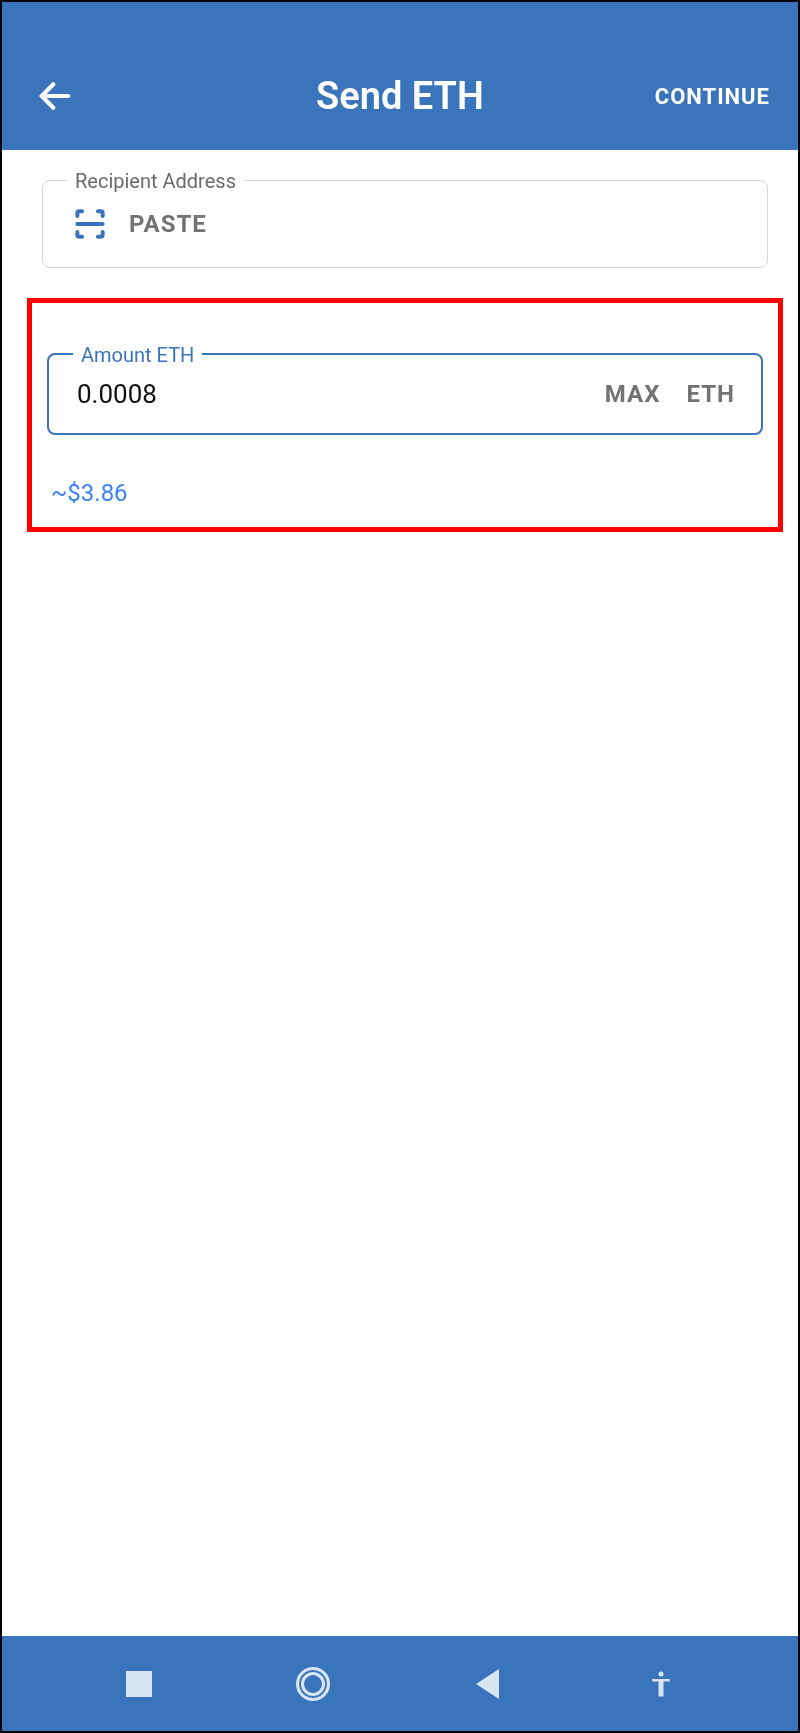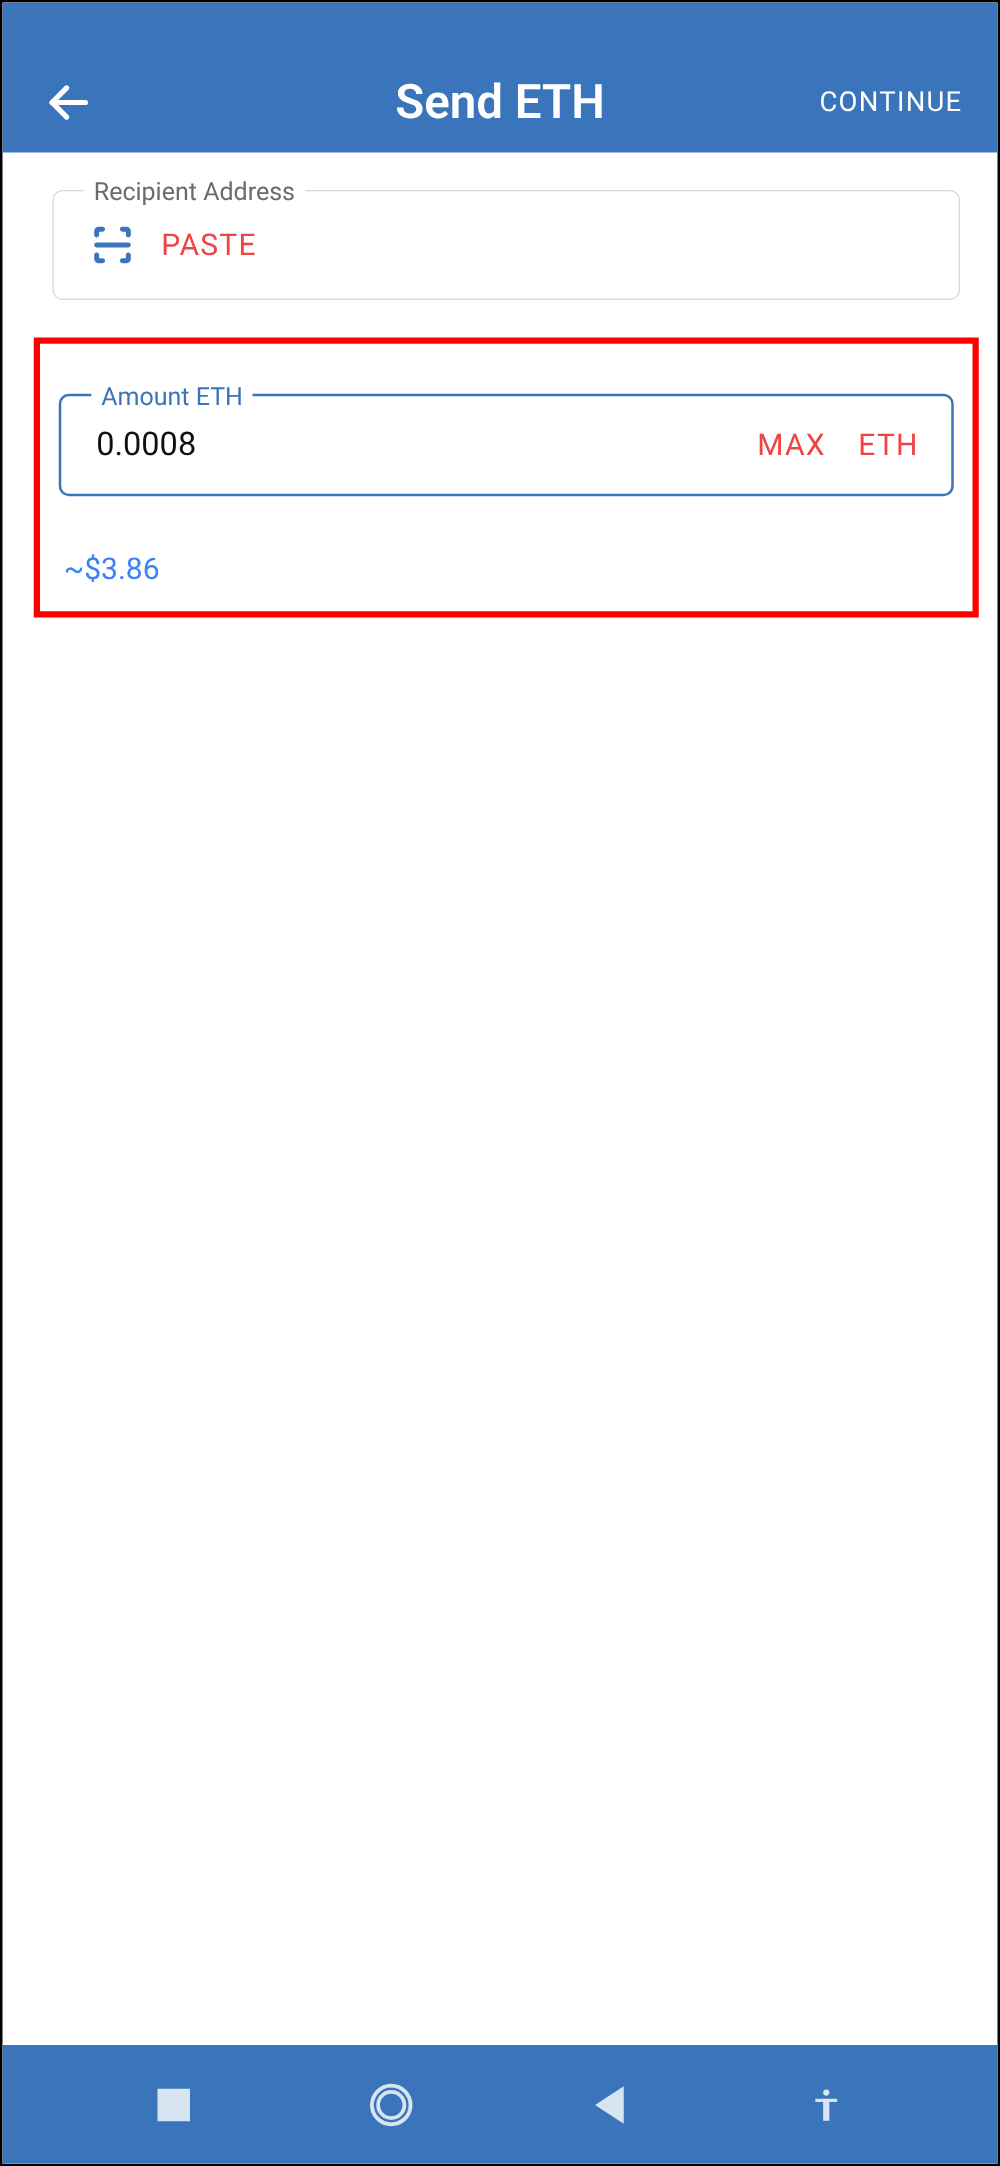--- a/index.html
+++ b/index.html
@@ -6,21 +6,21 @@
   body {
     width: 800px;
     height: 1733px;
     background: #ffffff;
     display: flex;
     flex-direction: column;
     border: 2px solid #000;
   }
   .app-bar {
     background: #3a75bb;
-    height: 120px;
+    height: 148px;
     display: flex;
     align-items: center;
     justify-content: space-between;
     padding: 0 28px;
     padding-top: 40px;
     gap: 36px;
   }
   .back-btn {
     width: 50px;
     height: 50px;
@@ -34,39 +34,40 @@
     color: #ffffff;
     font-size: 38px;
     font-weight: 600;
     position: absolute;
     left: 50%;
     transform: translateX(-50%);
   }
   .continue-btn {
     color: #ffffff;
     font-size: 22px;
-    font-weight: 400;
+    font-weight: 700;
     letter-spacing: 1px;
     cursor: pointer;
   }
   .content {
     padding: 30px 30px 0 40px;
     flex: 1;
   }
   .field-box {
     position: relative;
     border: 1px solid #d7d7d7;
     border-radius: 8px;
     padding: 24px 20px 24px 28px;
     display: flex;
     align-items: center;
     gap: 14px;
   }
   .field-box.active {
     border: 2px solid #3a75bb;
+    margin-top: 10px;
   }
   .field-label {
     position: absolute;
     top: -12px;
     left: 24px;
     background: #ffffff;
     padding: 0 8px;
     font-size: 20px;
     color: #6b6b6b;
   }
@@ -85,23 +86,23 @@
     white-space: nowrap;
   }
   .scan-icon {
     width: 38px;
     height: 38px;
     color: #3a75bb;
     flex-shrink: 0;
     cursor: pointer;
   }
   .action-link {
-    color: #ef4444;
+    color: #737373;
     font-size: 24px;
-    font-weight: 400;
+    font-weight: 700;
     letter-spacing: 1px;
     cursor: pointer;
     flex-shrink: 0;
     padding: 0 6px;
   }
   .highlight-box {
     border: 5px solid #ff0000;
     margin: 30px -15px 0 -15px;
     padding: 40px 15px 20px 15px;
   }

